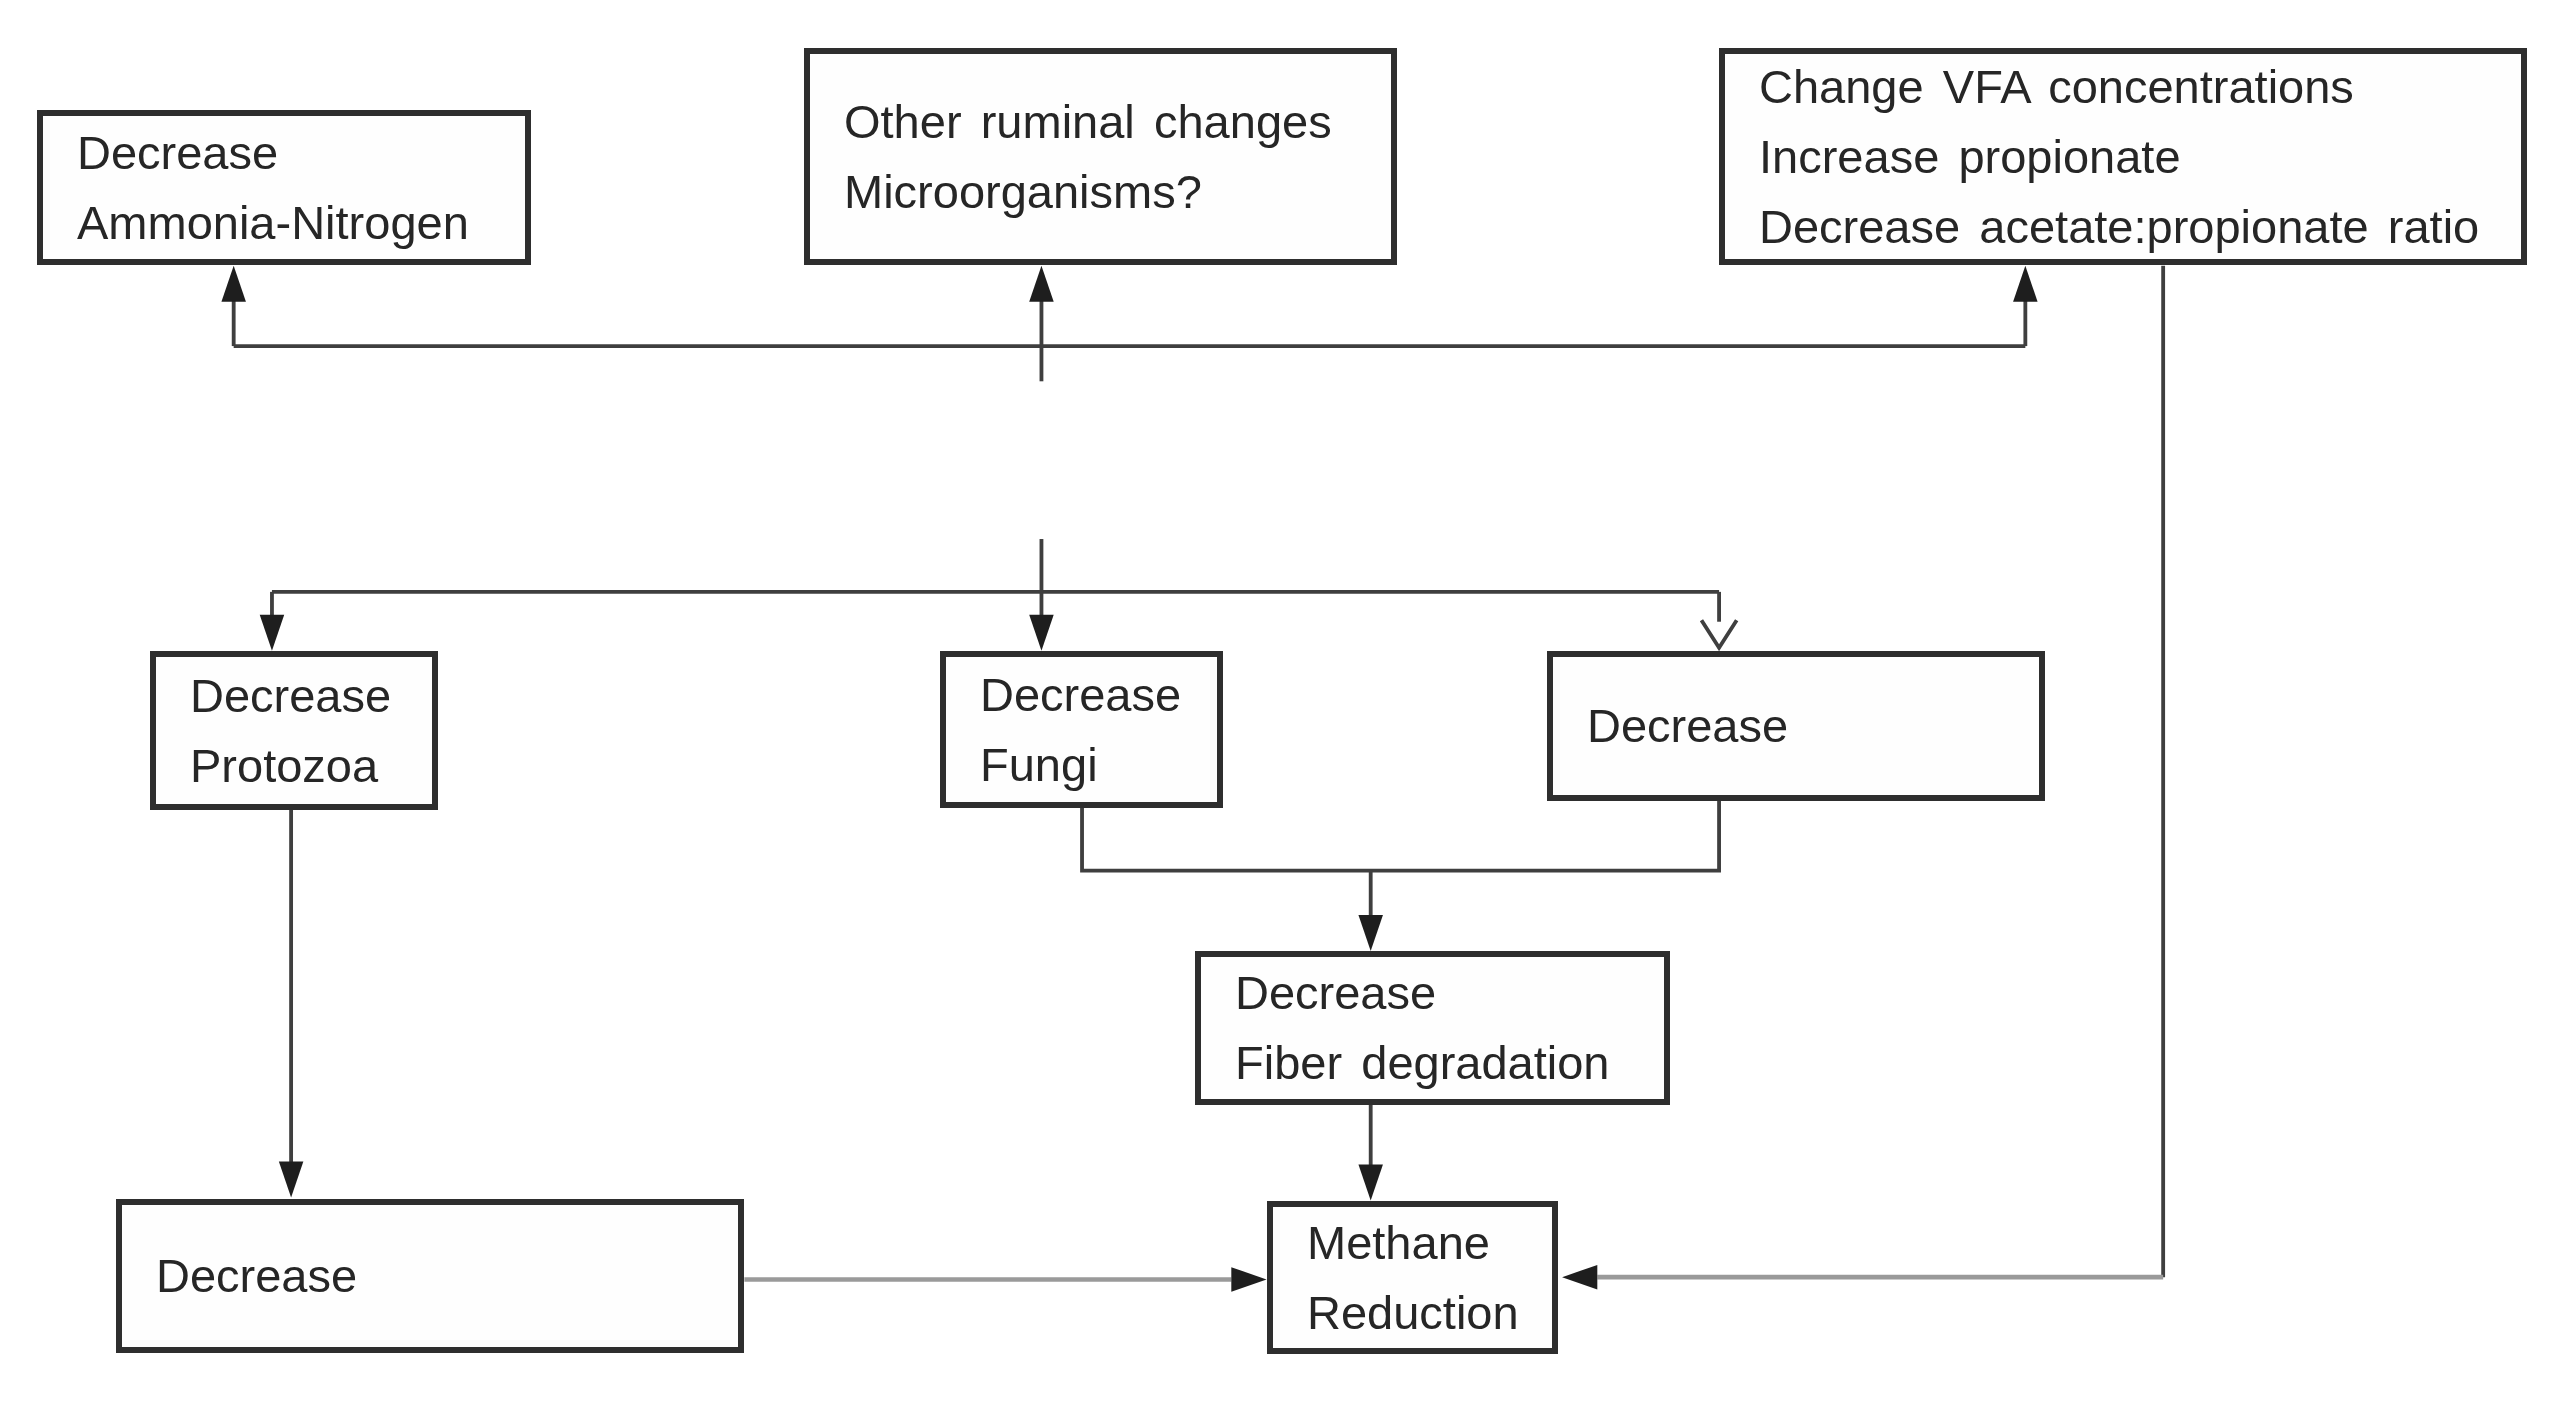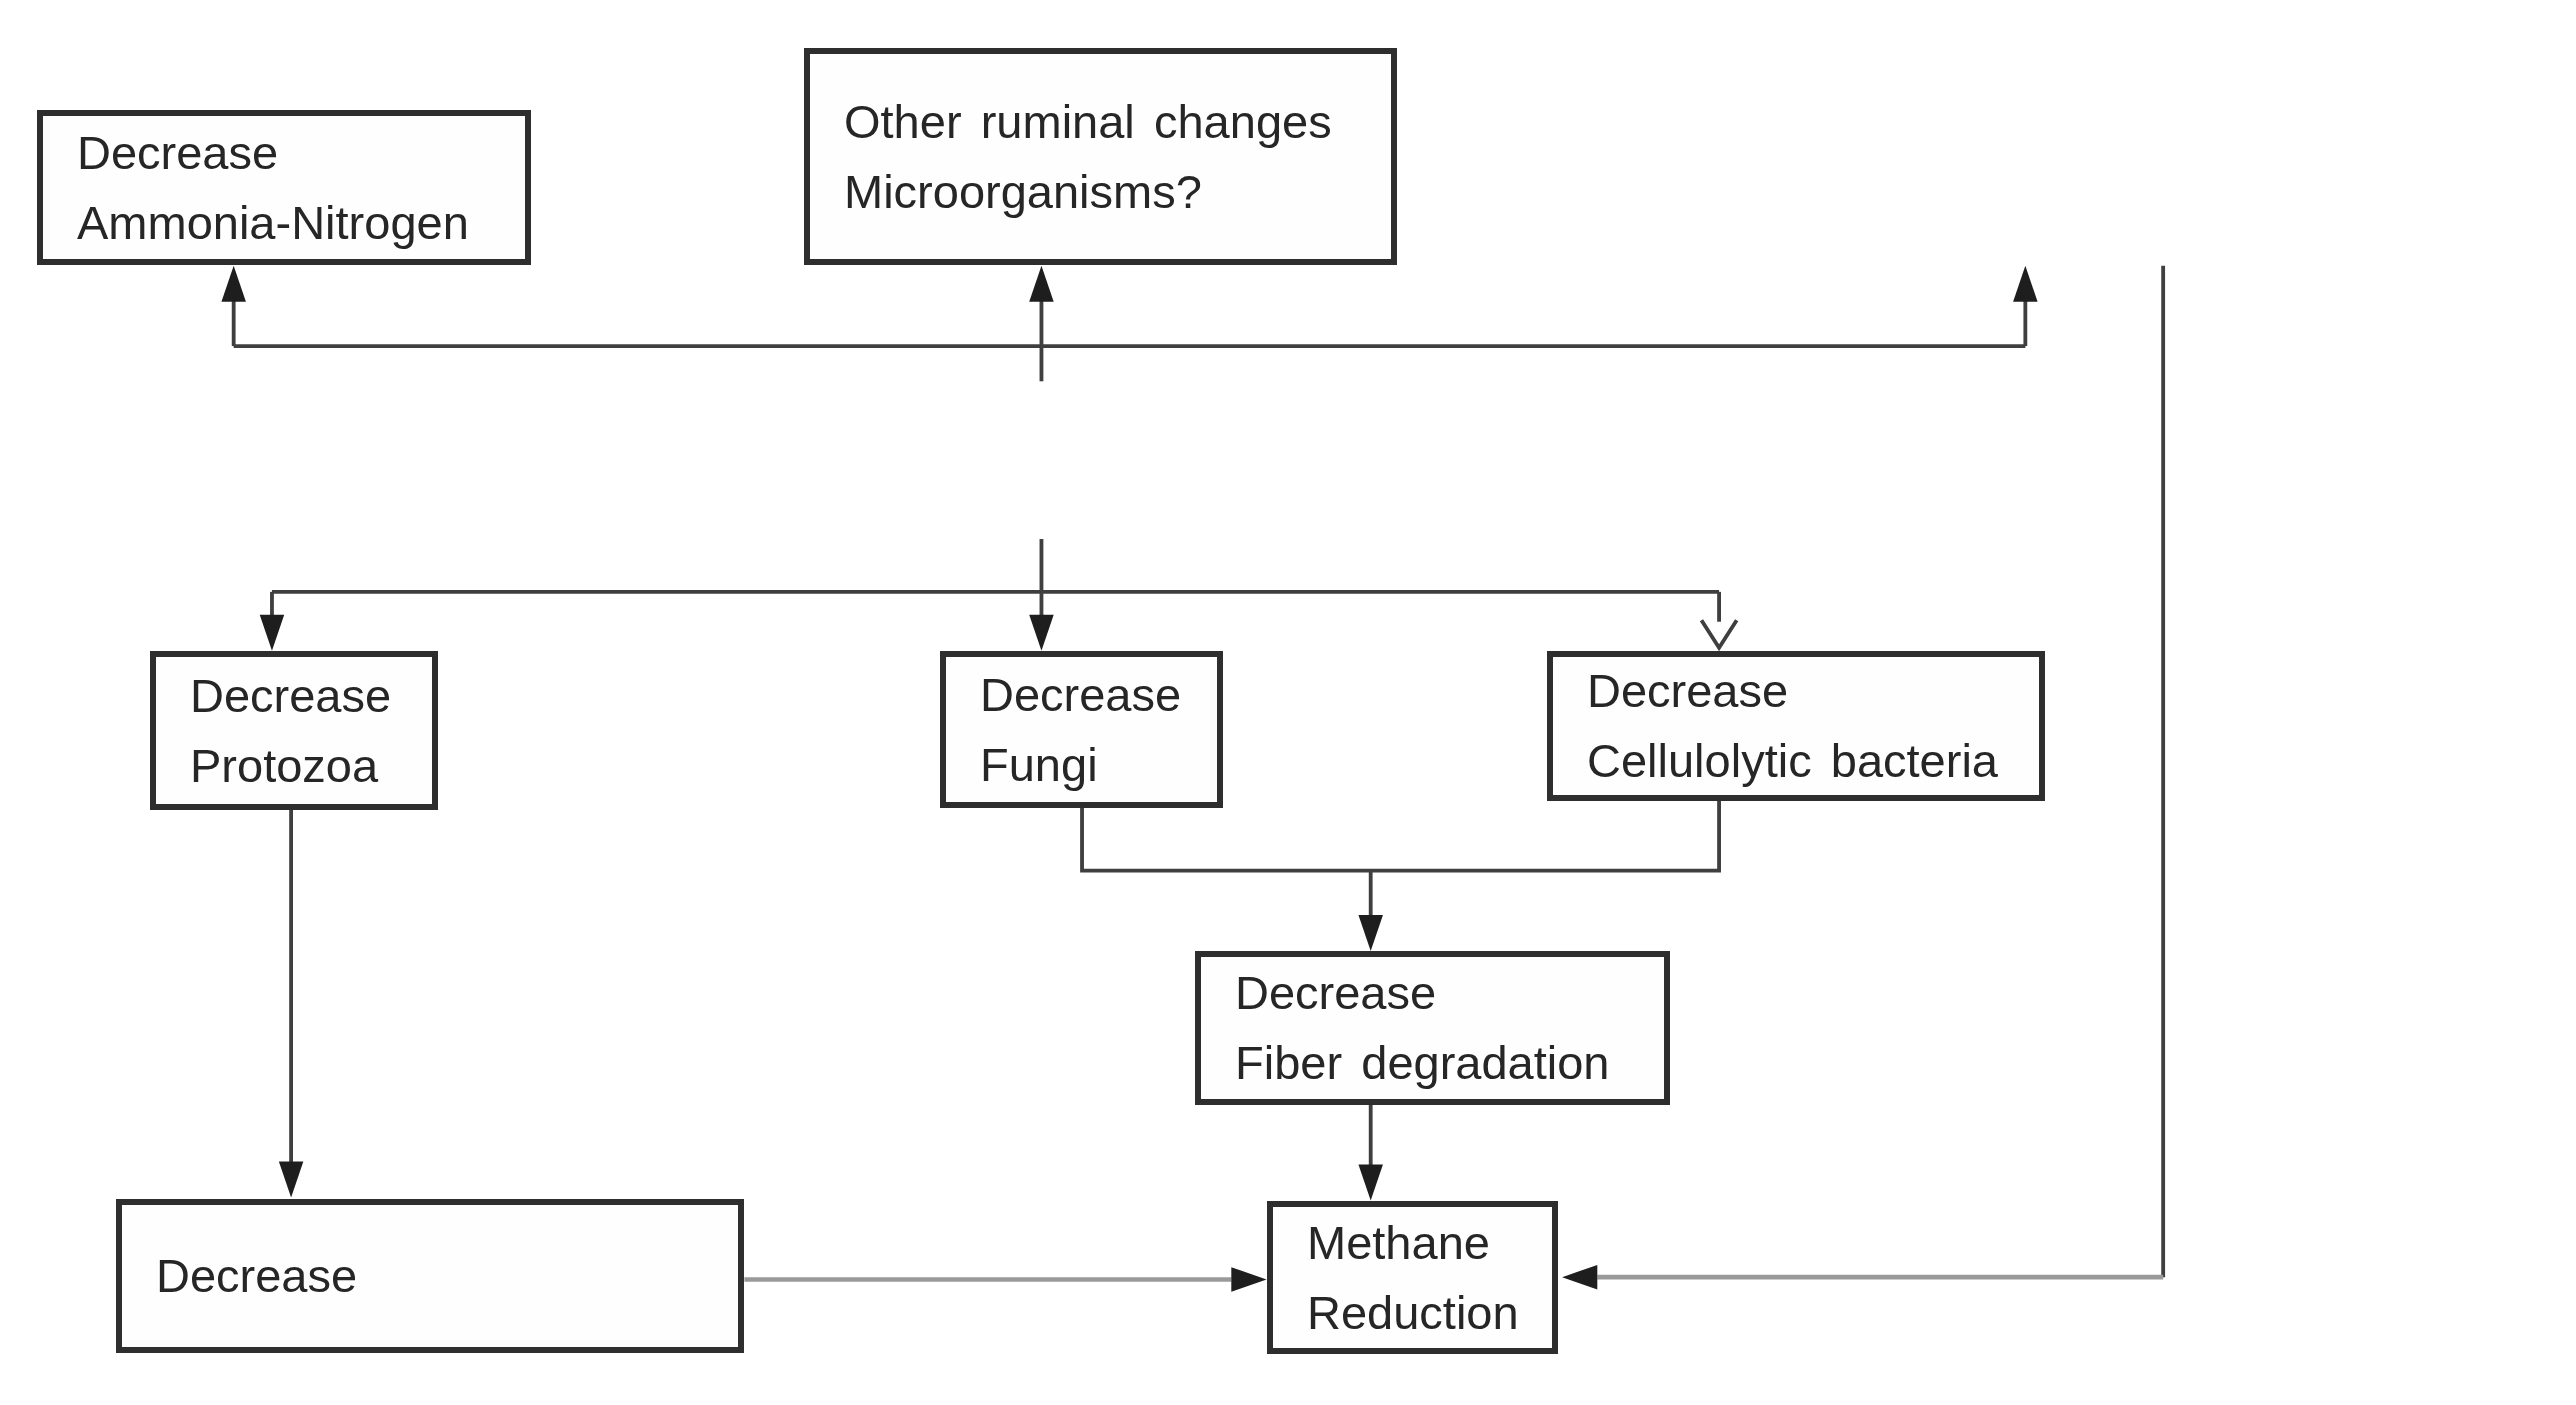--- a/index.html
+++ b/index.html
@@ -124,35 +124,39 @@
   <div class="node" id="n-ammonia">
     <span>Decrease</span>
     <span>Ammonia-Nitrogen</span>
   </div>
 
   <div class="node" id="n-ruminal">
     <span>Other ruminal changes</span>
     <span>Microorganisms?</span>
   </div>
 
+  <div class="node" id="n-vfa">
+    <span>Change VFA concentrations</span>
+    <span>Increase propionate</span>
+    <span>Decrease acetate:propionate ratio</span>
+  </div>
 
 
   <div class="node" id="n-protozoa">
     <span>Decrease</span>
     <span>Protozoa</span>
   </div>
 
   <div class="node" id="n-fungi">
     <span>Decrease</span>
     <span>Fungi</span>
   </div>
 
   <div class="node" id="n-cellulolytic">
     <span>Decrease</span>
-    <span>Cellulolytic bacteria</span>
   </div>
 
   <div class="node" id="n-fiber">
     <span>Decrease</span>
     <span>Fiber degradation</span>
   </div>
 
   <div class="node" id="n-archaea">
     <span>Decrease</span>
   </div>

